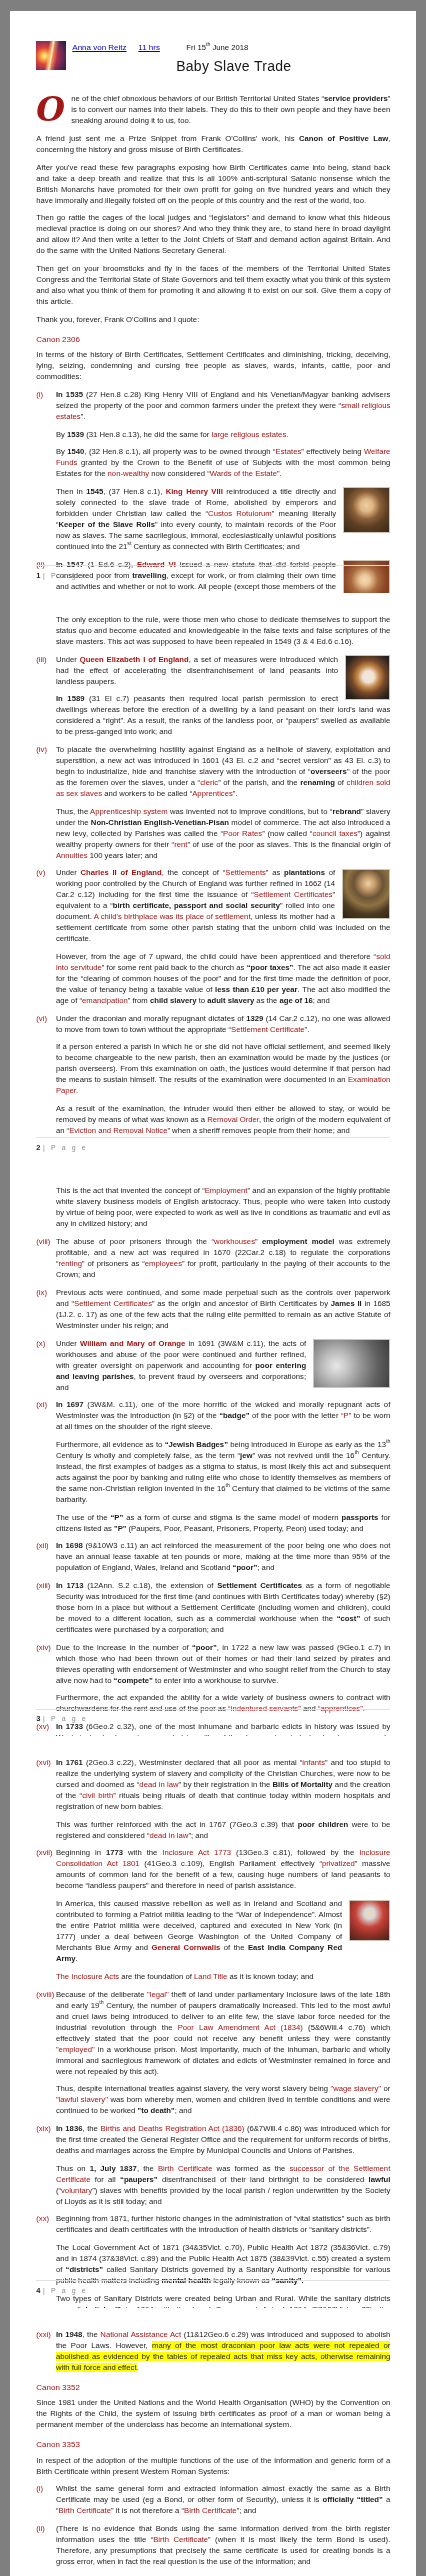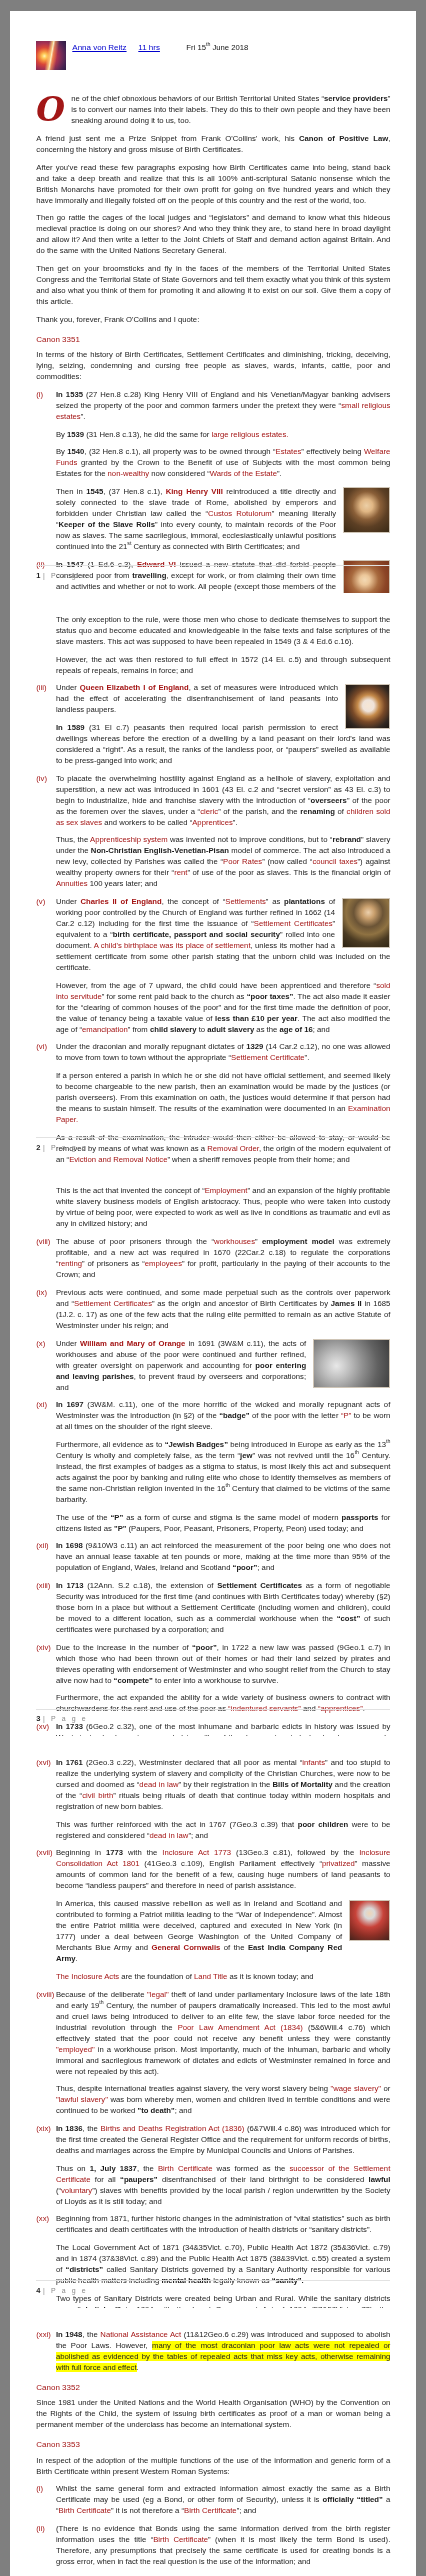--- a/index.html
+++ b/index.html
@@ -48,29 +48,30 @@
 <body>
 
 <div class="canvas">
 
   <div class="page first">
     <div class="doc-header">
       <span class="avatar"></span>
       <a class="hlink author">Anna von Reitz</a>
       <a class="hlink time">11 hrs</a>
       <span class="date">Fri 15<sup>th</sup> June 2018</span>
+      <div class="title">Baby Slave Trade</div>
     </div>
     <div class="content">
         <p class="para"><span class="dropcap">O</span>ne of the chief obnoxious behaviors of our British Territorial United States “<span class="b">service providers</span>” is to convert our names into their labels. They do this to their own people and they have been sneaking around doing it to us, too.</p>
         <p class="para">A friend just sent me a Prize Snippet from Frank O'Collins' work, his <span class="b">Canon of Positive Law</span>, concerning the history and gross misuse of Birth Certificates.</p>
         <p class="para">After you've read these few paragraphs exposing how Birth Certificates came into being, stand back and take a deep breath and realize that this is all 100% anti-scriptural Satanic nonsense which the British Monarchs have promoted for their own profit for going on five hundred years and which they have immorally and illegally foisted off on the people of this country and the rest of the world, too.</p>
         <p class="para">Then go rattle the cages of the local judges and “legislators” and demand to know what this hideous medieval practice is doing on our shores? And who they think they are, to stand here in broad daylight and allow it? And then write a letter to the Joint Chiefs of Staff and demand action against Britain. And do the same with the United Nations Secretary General.</p>
         <p class="para">Then get on your broomsticks and fly in the faces of the members of the Territorial United States Congress and the Territorial State of State Governors and tell them exactly what you think of this system and also what you think of them for promoting it and allowing it to exist on our soil. Give them a copy of this article.</p>
         <p class="para">Thank you, forever, Frank O'Collins and I quote:</p>
-        <p class="canon">Canon 3351</p>
+        <p class="canon">Canon 2306</p>
         <p class="para">In terms of the history of Birth Certificates, Settlement Certificates and diminishing, tricking, deceiving, lying, seizing, condemning and cursing free people as slaves, wards, infants, cattle, poor and commodities:</p>
         <div class="item">
           <span class="marker">(i)</span>
           <div class="itext"><span class="b">In 1535</span> (27 Hen.8 c.28) King Henry VIII of England and his Venetian/Magyar banking advisers seized the property of the poor and common farmers under the pretext they were “<span class="r">small religious estates</span>”.</div>
         </div>
         <div class="item">
           <div class="itext">By <span class="b">1539</span> (31 Hen.8 c.13), he did the same for <span class="r">large religious estates.</span></div>
         </div>
         <div class="item">
           <div class="itext">By <span class="b">1540</span>, (32 Hen.8 c.1), all property was to be owned through “<span class="r">Estates</span>” effectively being <span class="r">Welfare Funds</span> granted by the Crown to the Benefit of use of Subjects with the most common being Estates for the <span class="i r">non-wealthy</span> now considered “<span class="r">Wards of the Estate</span>”.</div>
@@ -85,23 +86,20 @@
       </div>
     <div class="pagefooter">
       <span class="pnum">1</span><span class="plabel">| P a g e</span>
     </div>
   </div>
 
   <div class="page">
     <div class="content">
         <div class="item">
           <div class="itext">The only exception to the rule, were those men who chose to dedicate themselves to support the status quo and become educated and knowledgeable in the false texts and false scriptures of the slave masters. This act was supposed to have been repealed in 1549 (3 &amp; 4 Ed.6 c.16).</div>
-        </div>
-        <div class="item">
-          <div class="itext">However, the act was then restored to full effect in 1572 (14 El. c.5) and through subsequent repeals of repeals, remains in force; and</div>
         </div>
         <div class="item">
           <span class="marker">(iii)</span>
           <div class="itext"><span class="portrait img-elizabeth" style="width: 45px; height: 45px;"></span>Under <span class="b r">Queen Elizabeth I of England</span>, a set of measures were introduced which had the effect of accelerating the disenfranchisement of land peasants into landless paupers.</div>
         </div>
         <div class="item">
           <div class="itext"><span class="b">In 1589</span> (31 El c.7) peasants then required local parish permission to erect dwellings whereas before the erection of a dwelling by a land peasant on their lord's land was considered a “right”. As a result, the ranks of the landless poor, or “paupers” swelled as available to be press-ganged into work; and</div>
         </div>
         <div class="item">
           <span class="marker">(iv)</span>

